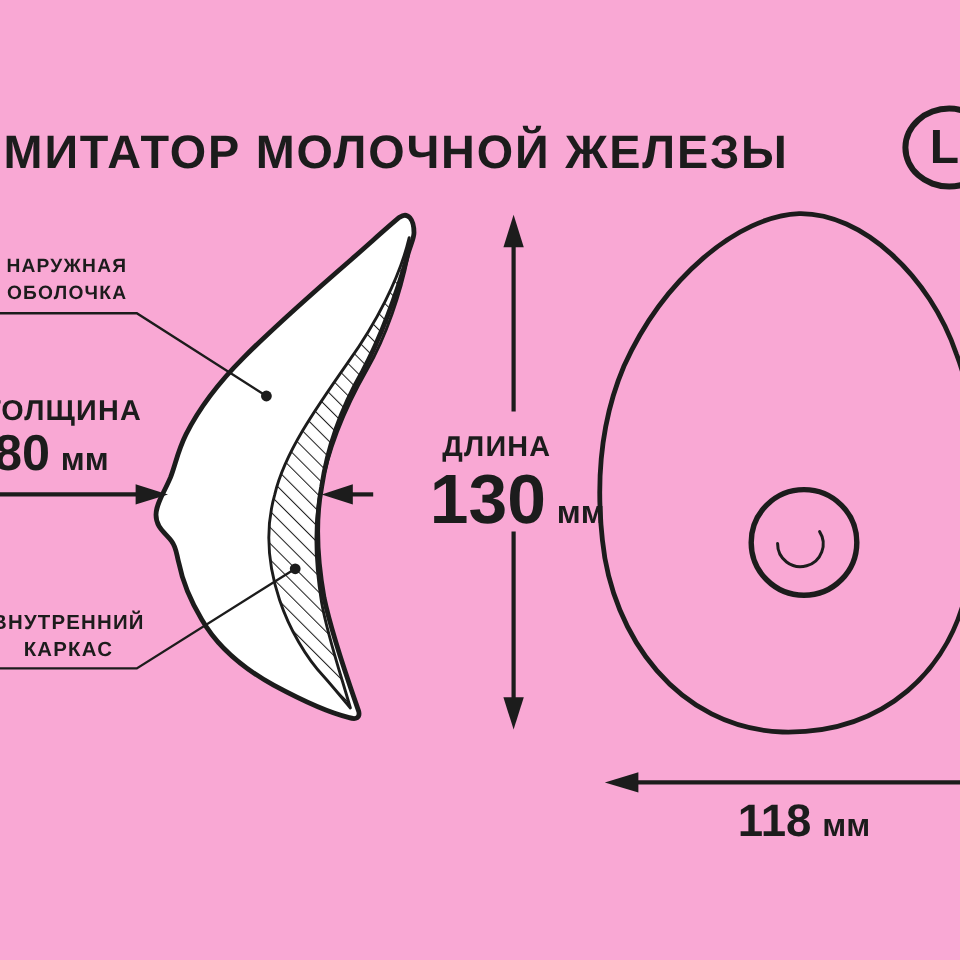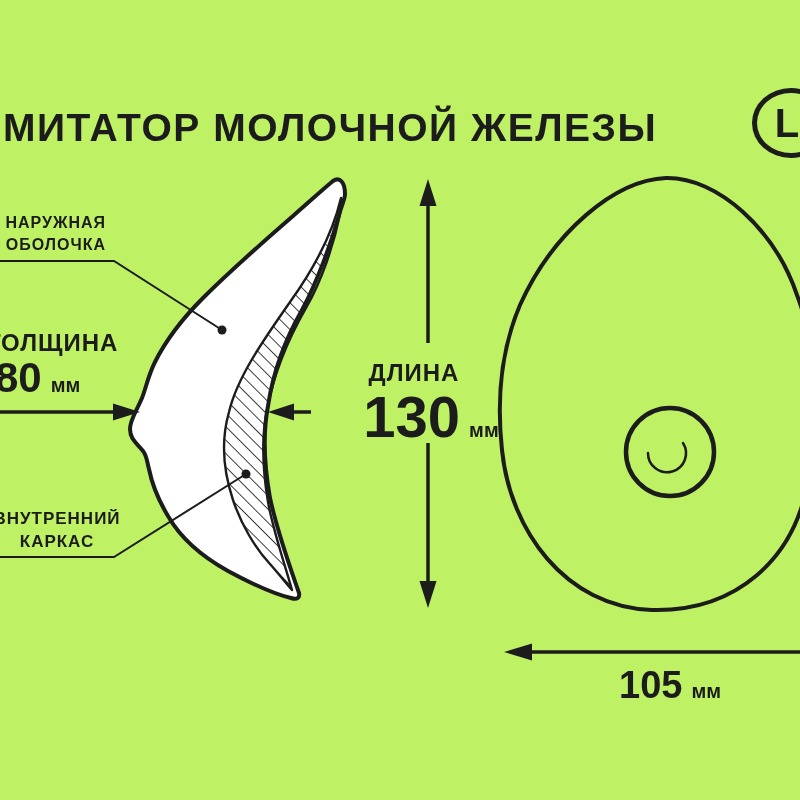--- a/index.html
+++ b/index.html
@@ -1,18 +1,18 @@
 <!DOCTYPE html>
 <html><head>
 <meta charset="utf-8">
 <style>
   html,body{margin:0;padding:0;background:#fff;}
   .stage{
     position:relative;width:800px;height:800px;overflow:hidden;
-    background:#bef264;color:#1c1c1c;
+    background:#f9a8d4;color:#1c1c1c;
     font-family:"Liberation Sans", sans-serif;
   }
   .stage svg{position:absolute;left:0;top:0;}
   .txt{position:absolute;white-space:nowrap;color:#1c1c1c;}
   .title{
     left:3px;top:108px;font-size:39px;font-weight:700;
     letter-spacing:1.5px;line-height:39px;
   }
   .badge{
     position:absolute;left:752px;top:88px;width:60px;height:60px;
@@ -23,21 +23,21 @@
   .lbl-small{
     font-size:16px;font-weight:700;letter-spacing:1px;line-height:22px;
     text-align:right;
   }
   .outer-shell-label{left:-80px;top:212px;width:186px;}
   .inner-frame-label{left:57px;top:507px;transform:translateX(-50%);
     text-align:center;font-size:17px;line-height:23px;}
   .dim-label{font-size:24px;font-weight:700;letter-spacing:1px;line-height:25px;}
   .dim-value{font-weight:700;line-height:1;margin-top:3px;}
   .dim-value .num{font-size:42px;}
-  .dim-value .unit{font-size:20px;margin-left:9px;}
+  .dim-value .unit{font-size:27px;margin-left:9px;}
   .thickness-block{left:-14px;top:330px;text-align:left;}
   .thickness-block .dim-value{margin-left:9px;margin-top:2px;}
   .length-block{left:414px;top:360px;transform:translateX(-50%);text-align:center;}
   .length-block .dim-value .num{font-size:58px;margin-left:34px;}
   .width-block{left:670px;top:663px;transform:translateX(-50%);text-align:center;}
   .width-block .dim-value .num{font-size:38px;}
 </style>
 </head>
 <body>
 
@@ -155,17 +155,17 @@
 
   <div class="txt length-block">
     <div class="dim-label">ДЛИНА</div>
     <div class="dim-value">
       <span class="num">130</span><span class="unit">мм</span>
     </div>
   </div>
 
   <div class="txt width-block">
     <div class="dim-value">
-      <span class="num">105</span><span class="unit">мм</span>
+      <span class="num">118</span><span class="unit">мм</span>
     </div>
   </div>
 
 </div>
 
 </body></html>

